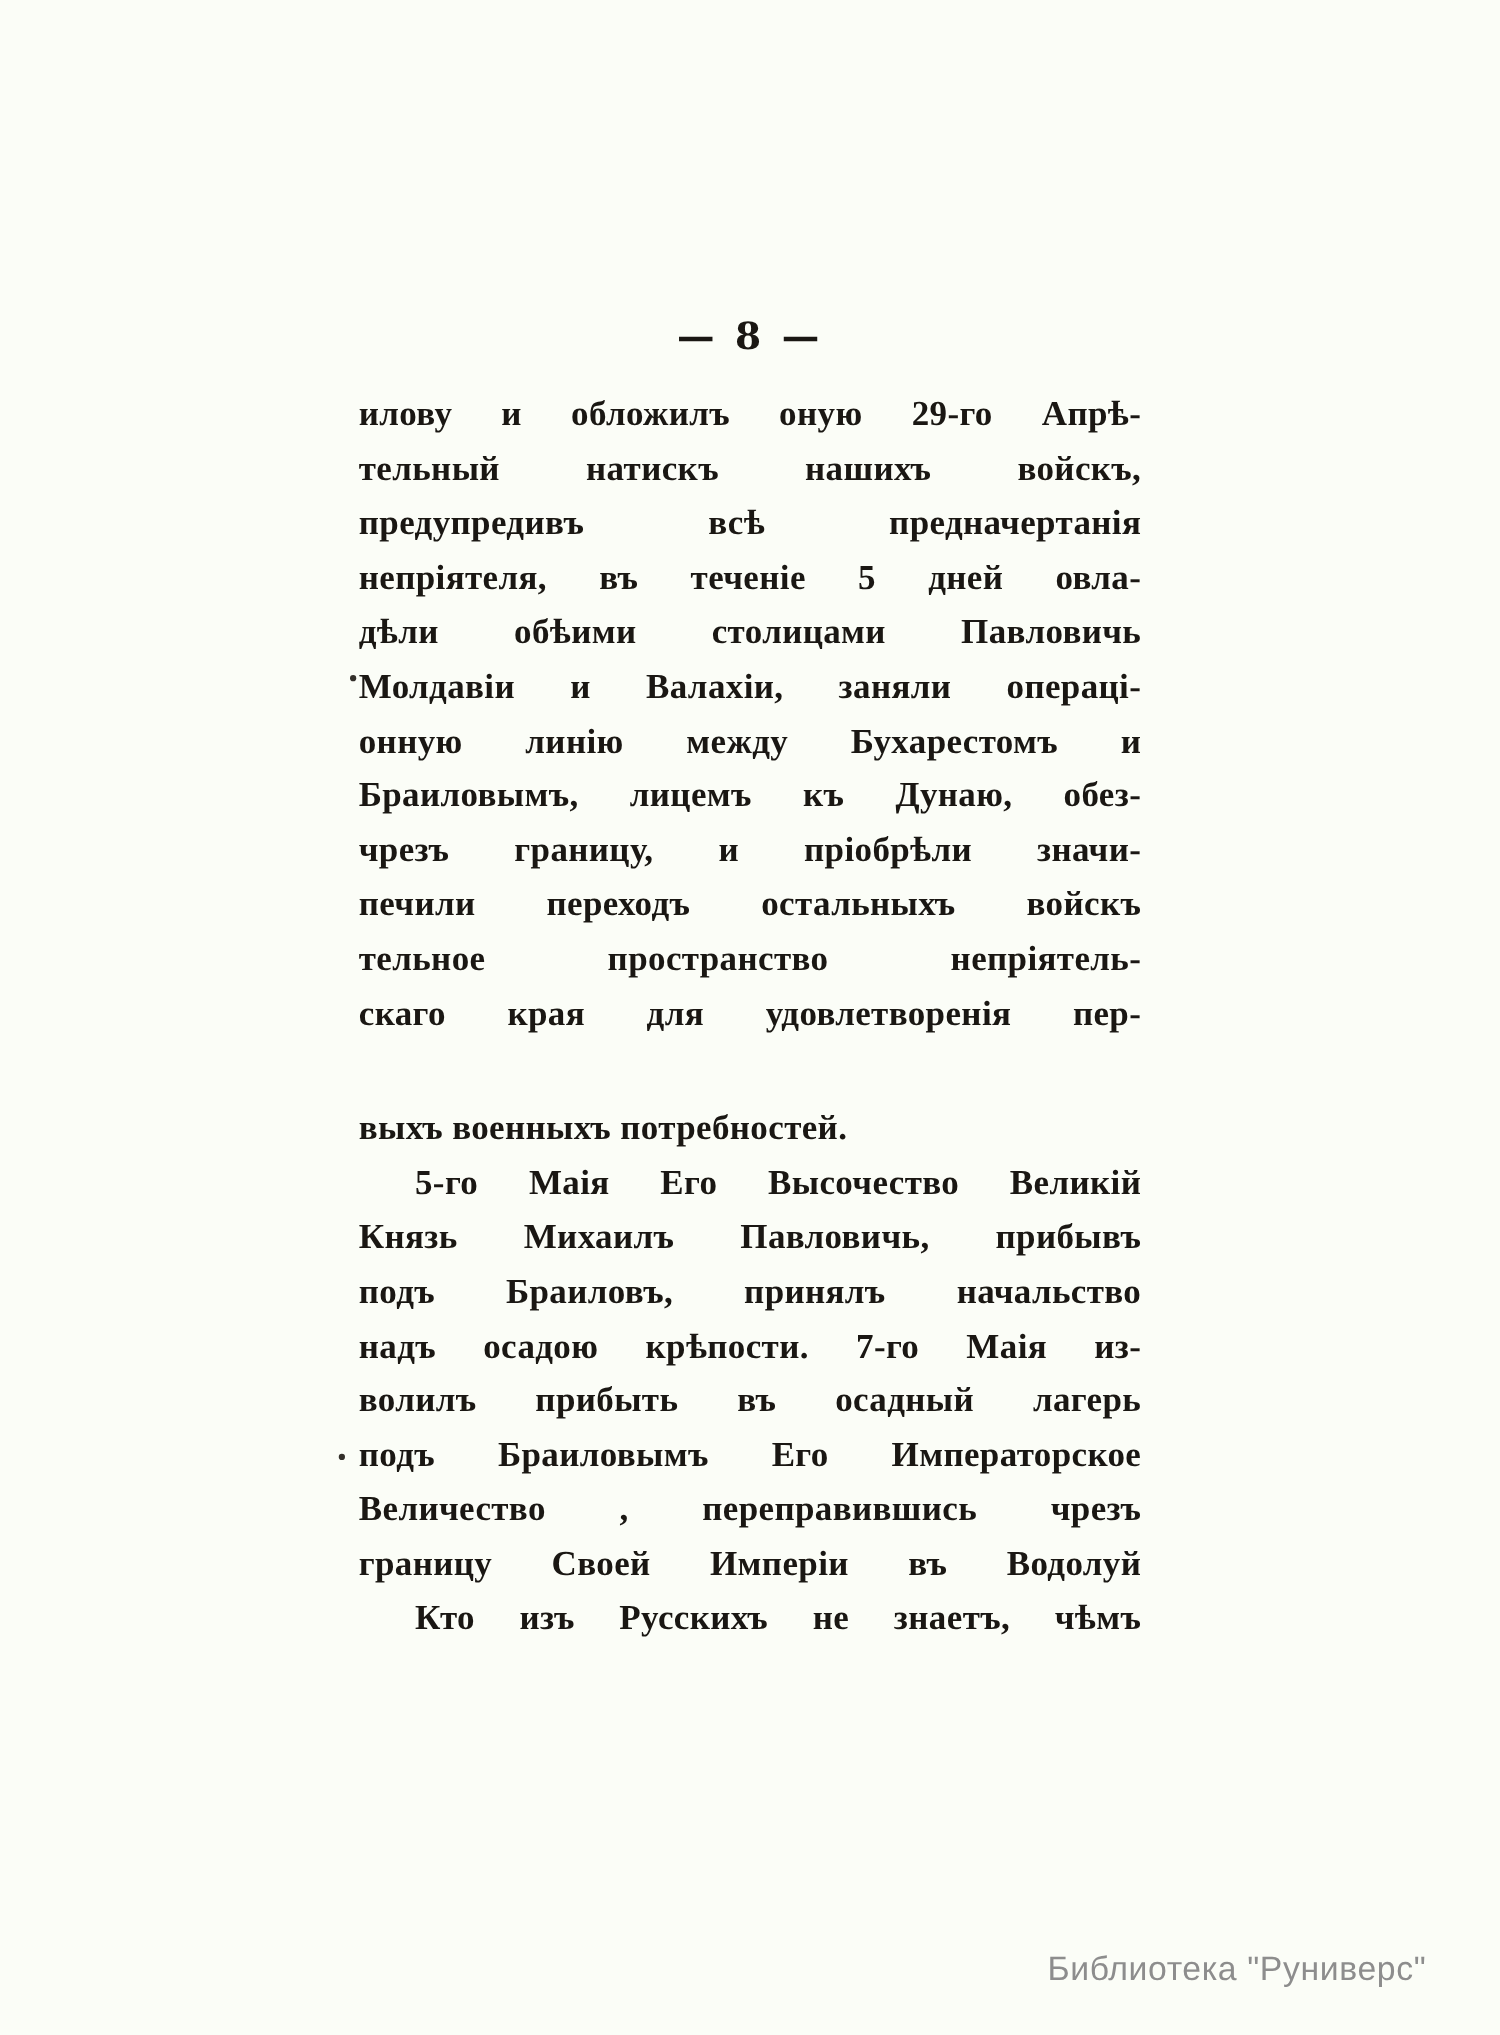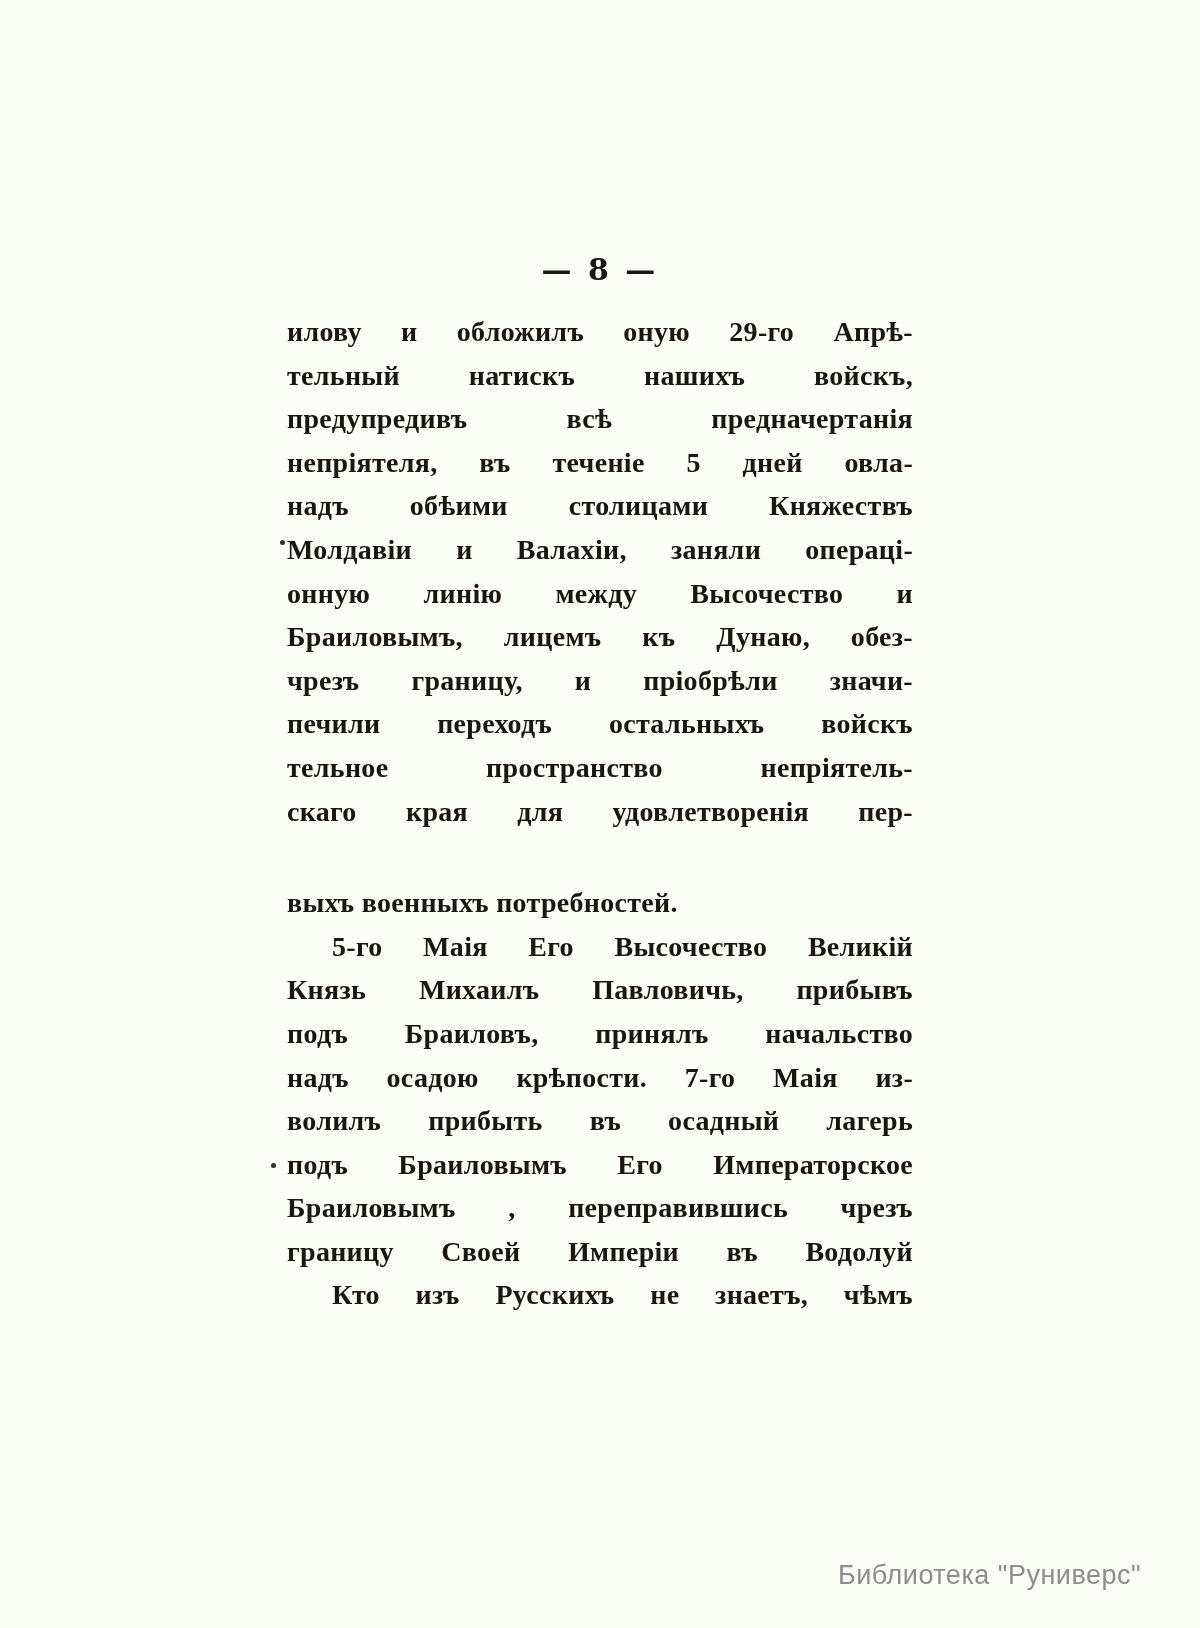--- a/index.html
+++ b/index.html
@@ -76,36 +76,36 @@
 
 <div class="page">
 
   <div class="pagenum">— 8 —</div>
 
   <div class="textblock">
     <div class="line">илову и обложилъ оную 29-го Апрѣ-</div>
     <div class="line">тельный натискъ нашихъ войскъ,</div>
     <div class="line">предупредивъ всѣ предначертанія</div>
     <div class="line">непріятеля, въ теченіе 5 дней овла-</div>
-    <div class="line">надъ обѣими столицами Княжествъ</div>
+    <div class="line">дѣли обѣими столицами Павловичь</div>
     <div class="line">Молдавіи и Валахіи, заняли операці-</div>
-    <div class="line">онную линію между Высочество и</div>
+    <div class="line">онную линію между Бухарестомъ и</div>
     <div class="line">Браиловымъ, лицемъ къ Дунаю, обез-</div>
     <div class="line">чрезъ границу, и пріобрѣли значи-</div>
     <div class="line">печили переходъ остальныхъ войскъ</div>
     <div class="line">тельное пространство непріятель-</div>
     <div class="line">скаго края для удовлетворенія пер-</div>
     <div class="line par-end">выхъ военныхъ потребностей.</div>
     <div class="line indent">5-го Маія Его Высочество Великій</div>
     <div class="line">Князь Михаилъ Павловичь, прибывъ</div>
     <div class="line">подъ Браиловъ, принялъ начальство</div>
     <div class="line">надъ осадою крѣпости. 7-го Маія из-</div>
     <div class="line">волилъ прибыть въ осадный лагерь</div>
     <div class="line">подъ Браиловымъ Его Императорское</div>
-    <div class="line">Браиловымъ , переправившись чрезъ</div>
+    <div class="line">Величество , переправившись чрезъ</div>
     <div class="line">границу Своей Имперіи въ Водолуй</div>
     <div class="line indent">Кто изъ Русскихъ не знаетъ, чѣмъ</div>
   </div>
 
   <span class="speck speck-1"></span>
   <span class="speck speck-2"></span>
 
   <div class="watermark">Библиотека "Руниверс"</div>
 
 </div>

